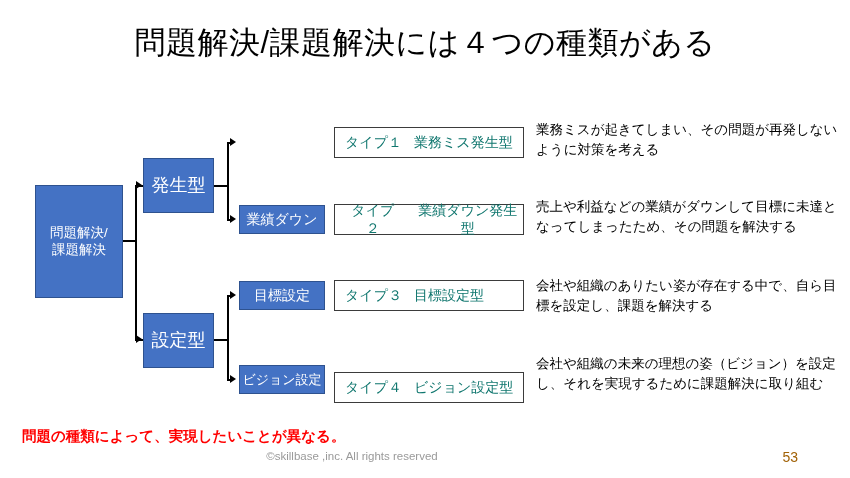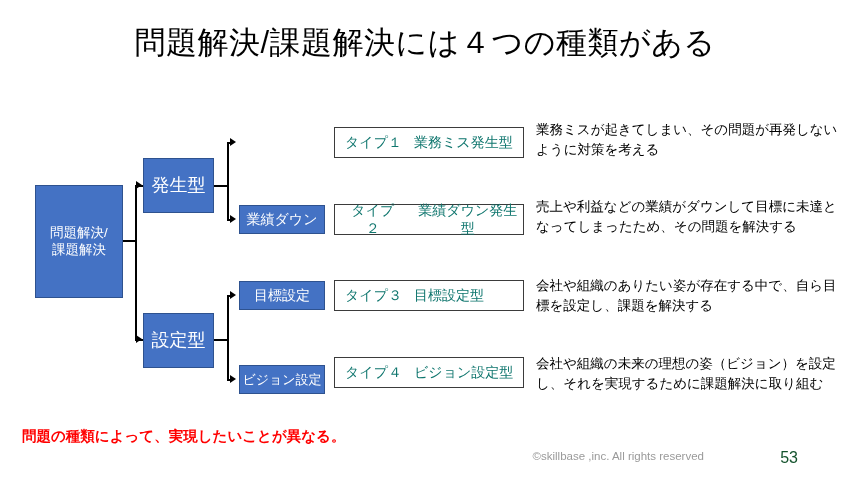--- a/index.html
+++ b/index.html
@@ -86,21 +86,21 @@
   .typebox {
     left: 334px;
     width: 190px;
     height: 31px;
     font-size: 14px;
     padding-left: 10px;
   }
   #typebox-1 { top: 127px; }
   #typebox-2 { top: 204px; }
   #typebox-3 { top: 280px; }
-  #typebox-4 { top: 357px; }
+  #typebox-4 { top: 372px; }
   .typebox .tnum { margin-right: 12px; }
 
   
   .desc {
     position: absolute;
     left: 536px;
     width: 302px;
     font-size: 13.5px;
     line-height: 1.45;
     color: #000000;
@@ -136,30 +136,30 @@
     font-size: 14.5px;
     font-weight: bold;
     color: #FF0000;
     white-space: nowrap;
   }
   #copyright {
     position: absolute;
     left: 0;
     top: 450px;
     width: 704px;
-    text-align: right;
+    text-align: center;
     font-size: 11.5px;
     color: #9A9A9A;
   }
   #page-number {
     position: absolute;
     right: 52px;
     top: 449px;
-    font-size: 16px;
-    color: #14532d;
+    font-size: 14px;
+    color: #a16207;
   }
 </style>
 </head>
 <body>
 
 <div id="slide">
 
   <div id="slide-title">問題解決/課題解決には４つの種類がある</div>
 
   <div class="conn conn-h" style="left:123px; top:240px; width:14px;"></div>

